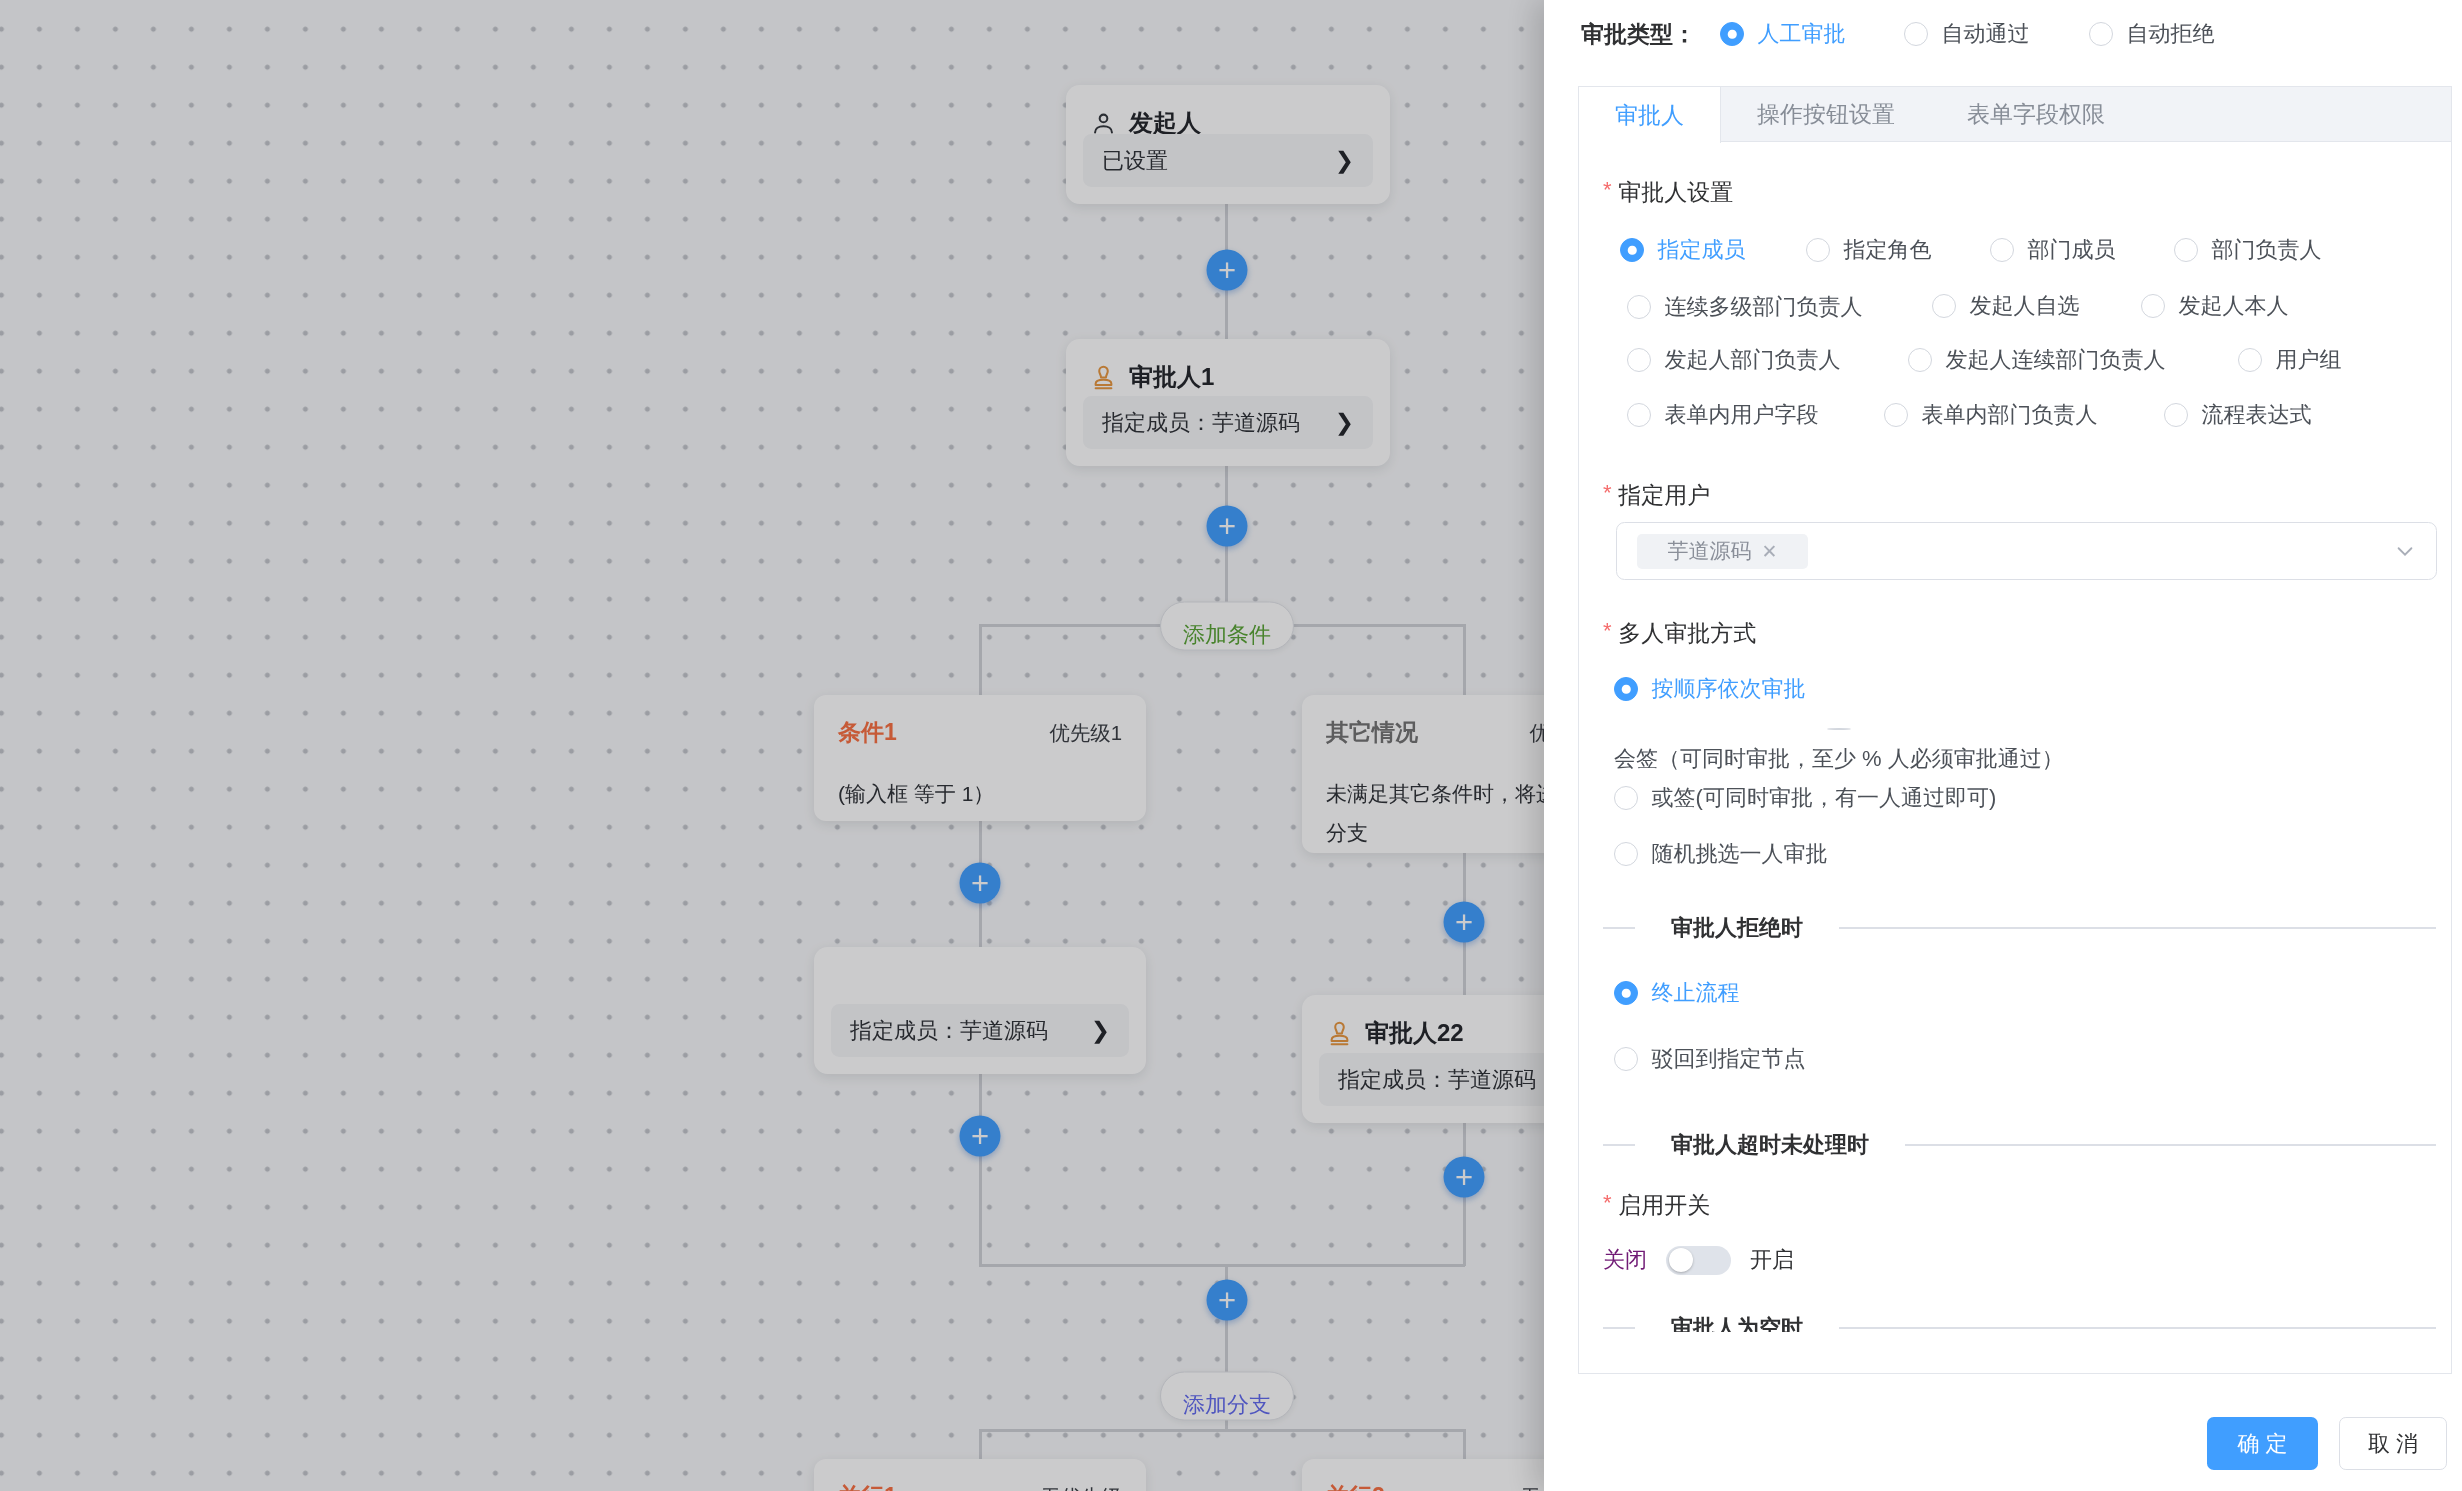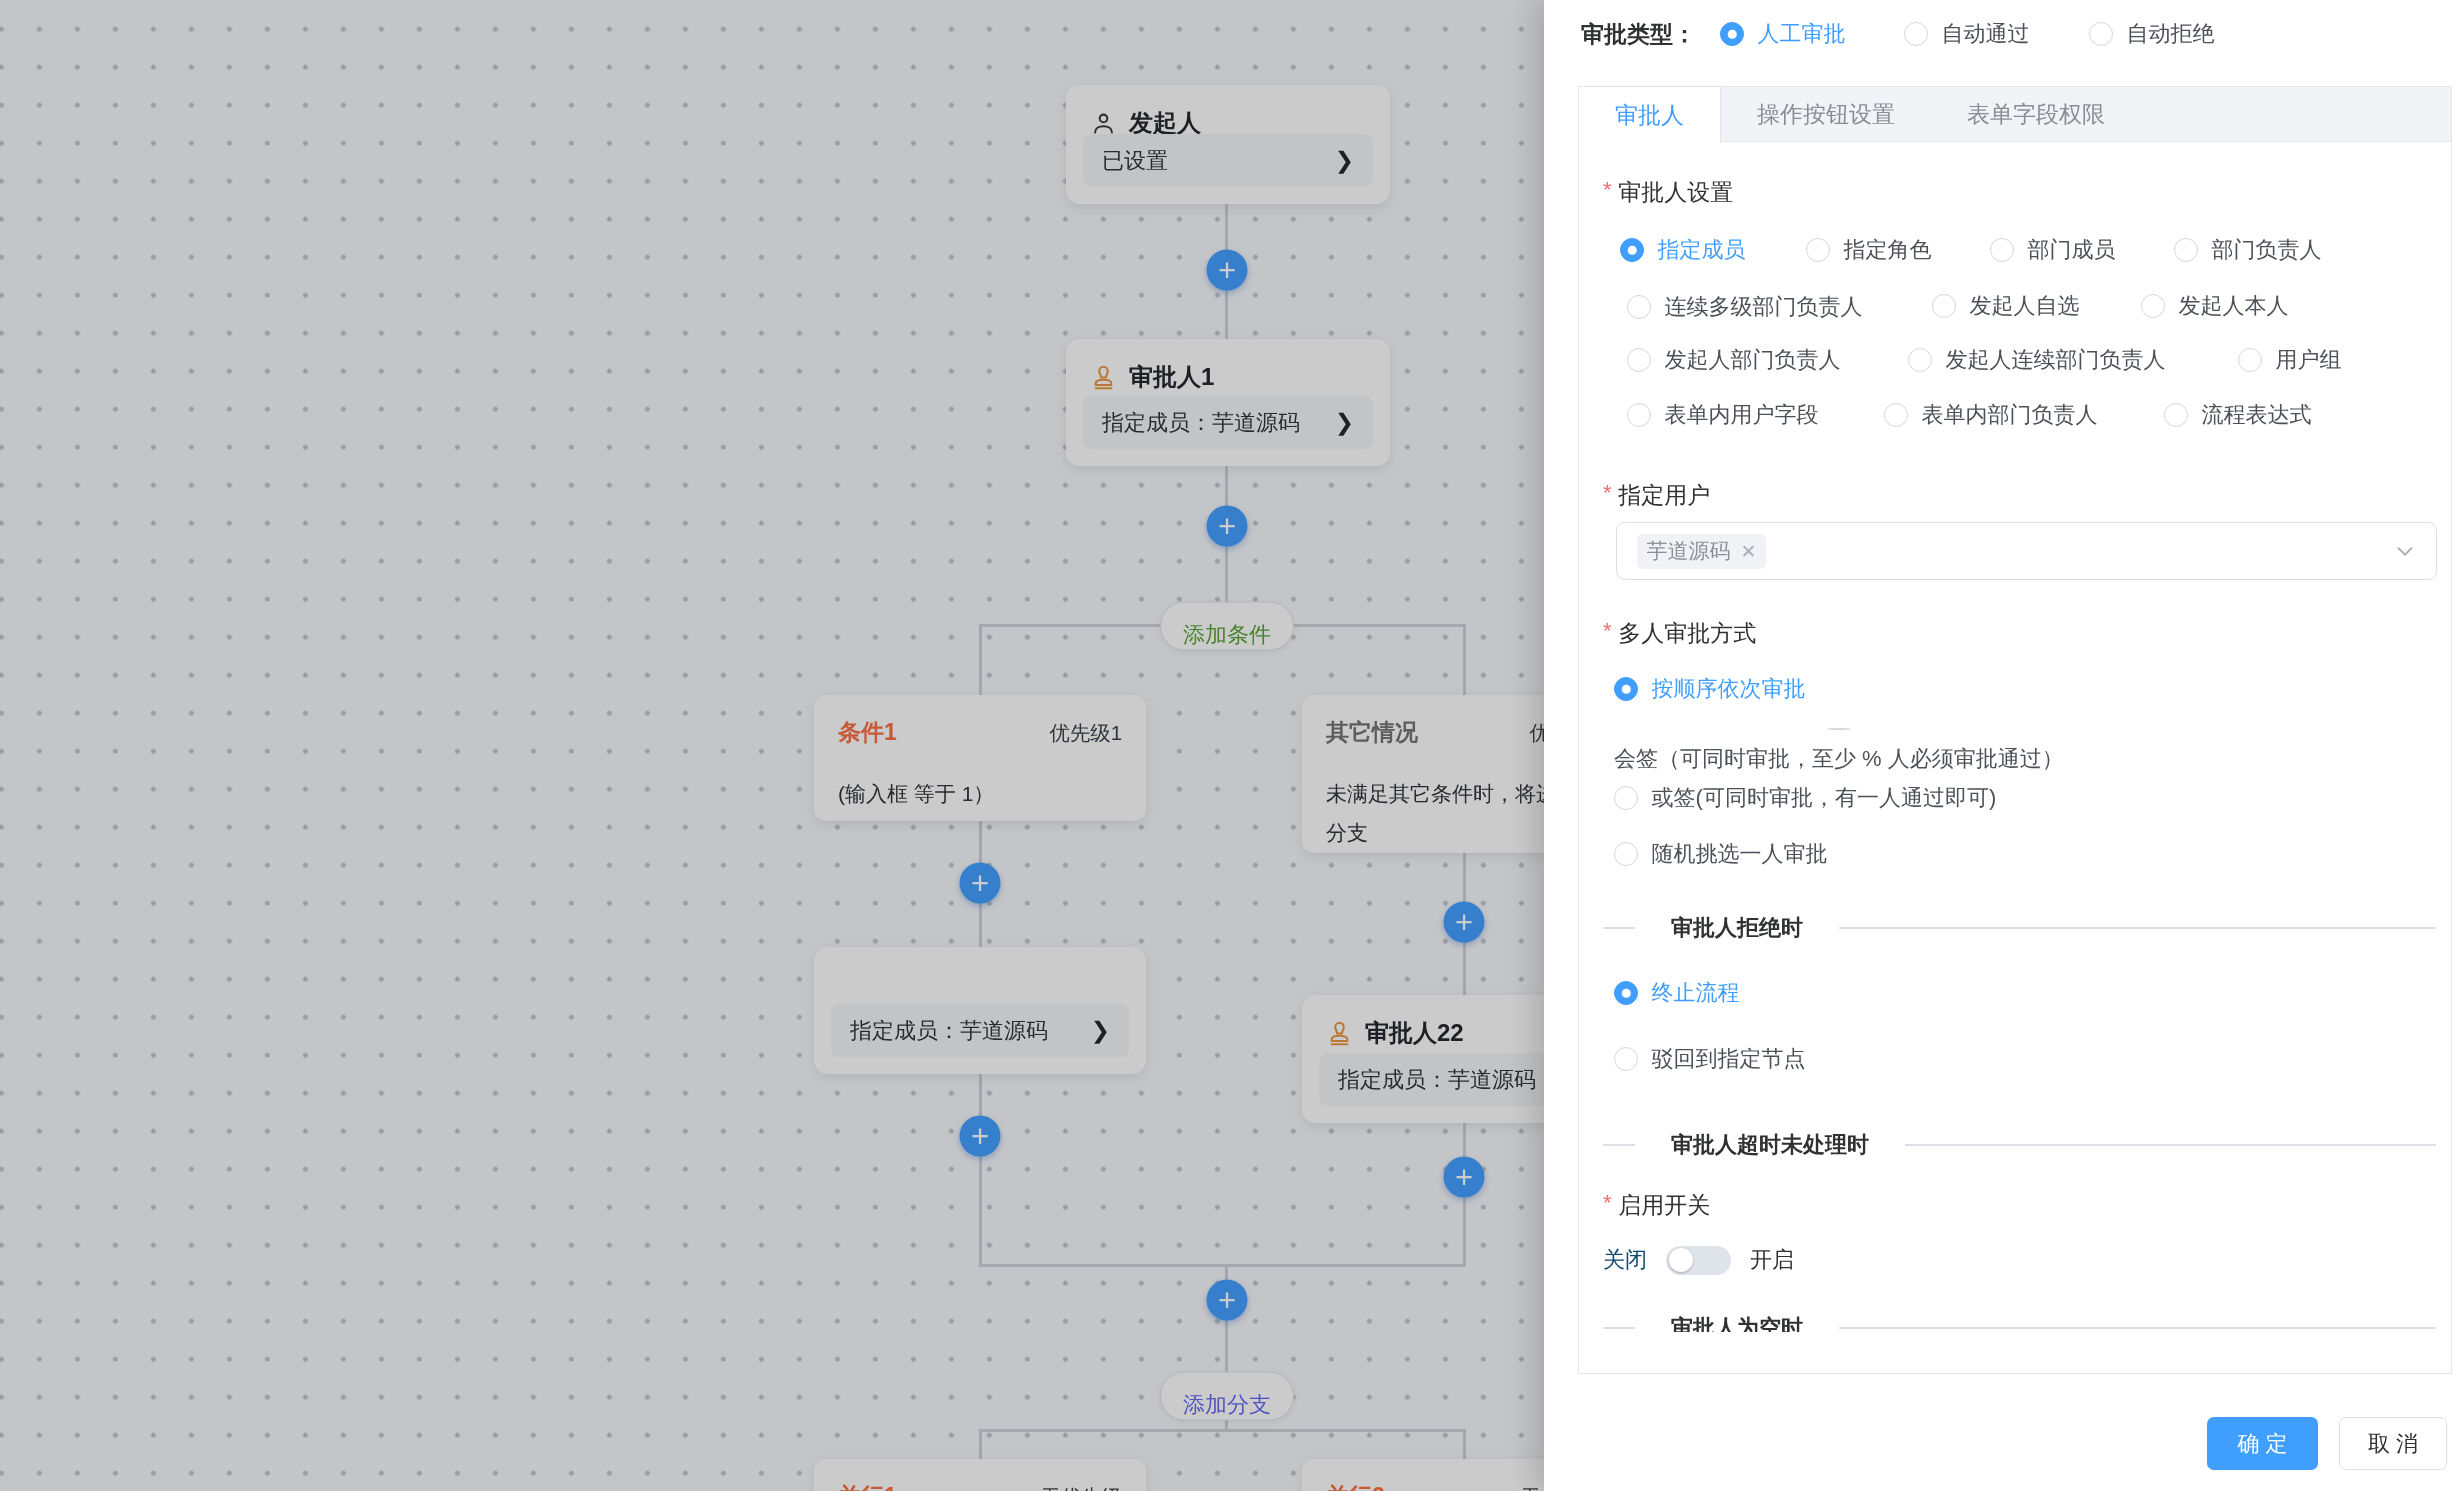--- a/index.html
+++ b/index.html
@@ -59,31 +59,31 @@
   .tab.active { background:#fff; color:#409eff; border-right:1.7px solid #e3e6ec;
                 height:56px; margin-bottom:-1.7px; }
   .tab-viewport { position:absolute; left:34px; top:142px; width:872px; height:1189px;
                   overflow:hidden; background:#fff; z-index:2; }
   .formabs { position:absolute; left:-34px; top:-142px; width:918px; height:1491px; }
 
   .select-box { position:absolute; left:71px; top:521px; width:821px; height:58px;
     border:1.7px solid #dcdfe6; border-radius:8.5px; display:flex; align-items:center;
     padding:0 20.4px; background:#fff; }
   .tag { display:flex; align-items:center; gap:10.2px; background:#f0f2f5; border-radius:5.1px;
-         height:35px; padding:0 9px; font-size:21px; color:#8a8f99; }
+         height:35px; padding:0 30px; font-size:21px; color:#8a8f99; }
   .tag-x { font-size:19px; color:#a9aeb8; cursor:pointer; }
   .sel-arrow { margin-left:auto; color:#a9aeb8; }
 
   .divider { position:absolute; left:58px; width:833px; display:flex; align-items:center; }
   .divider .dl { width:32px; height:1.7px; background:#dcdfe6; }
   .divider .dt { font-size:22px; font-weight:700; color:#303133; margin:0 36px; white-space:nowrap; }
   .divider .dr { flex:1; height:1.7px; background:#dcdfe6; }
 
   .switch-row { position:absolute; left:58px; top:1244px; display:flex; align-items:center; gap:19px; }
-  .sw-off { font-size:22px; color:#0c4a6e; }
+  .sw-off { font-size:22px; color:#701a75; }
   .sw-on { font-size:22px; color:#303133; }
   .switch { width:65px; height:29px; border-radius:14.5px; background:#dfe3ea; position:relative; cursor:pointer; }
   .switch .knob { position:absolute; left:2.6px; top:2.6px; width:24px; height:24px; border-radius:50%;
                   background:#fff; box-shadow:0 0.9px 2.6px rgba(0,0,0,.25); }
 
   .btn { position:absolute; top:1417px; height:53px; border-radius:6.8px; font-size:22px;
          display:flex; align-items:center; justify-content:center; cursor:pointer; white-space:nowrap; }
   .btn-primary { left:663px; width:111px; background:#409eff; color:#fff; }
   .btn-plain { left:795px; width:108px; background:#fff; color:#303133; border:1.7px solid #dcdfe6; }
 

